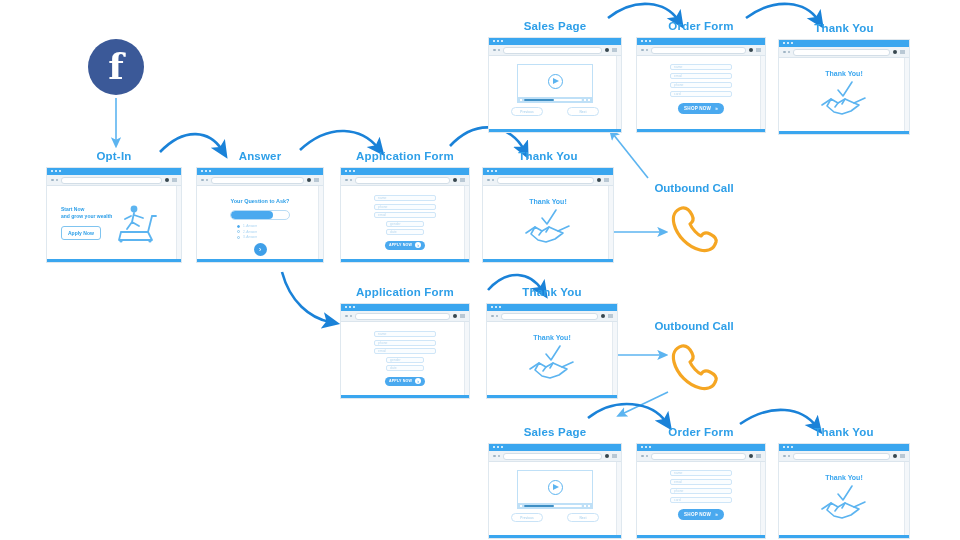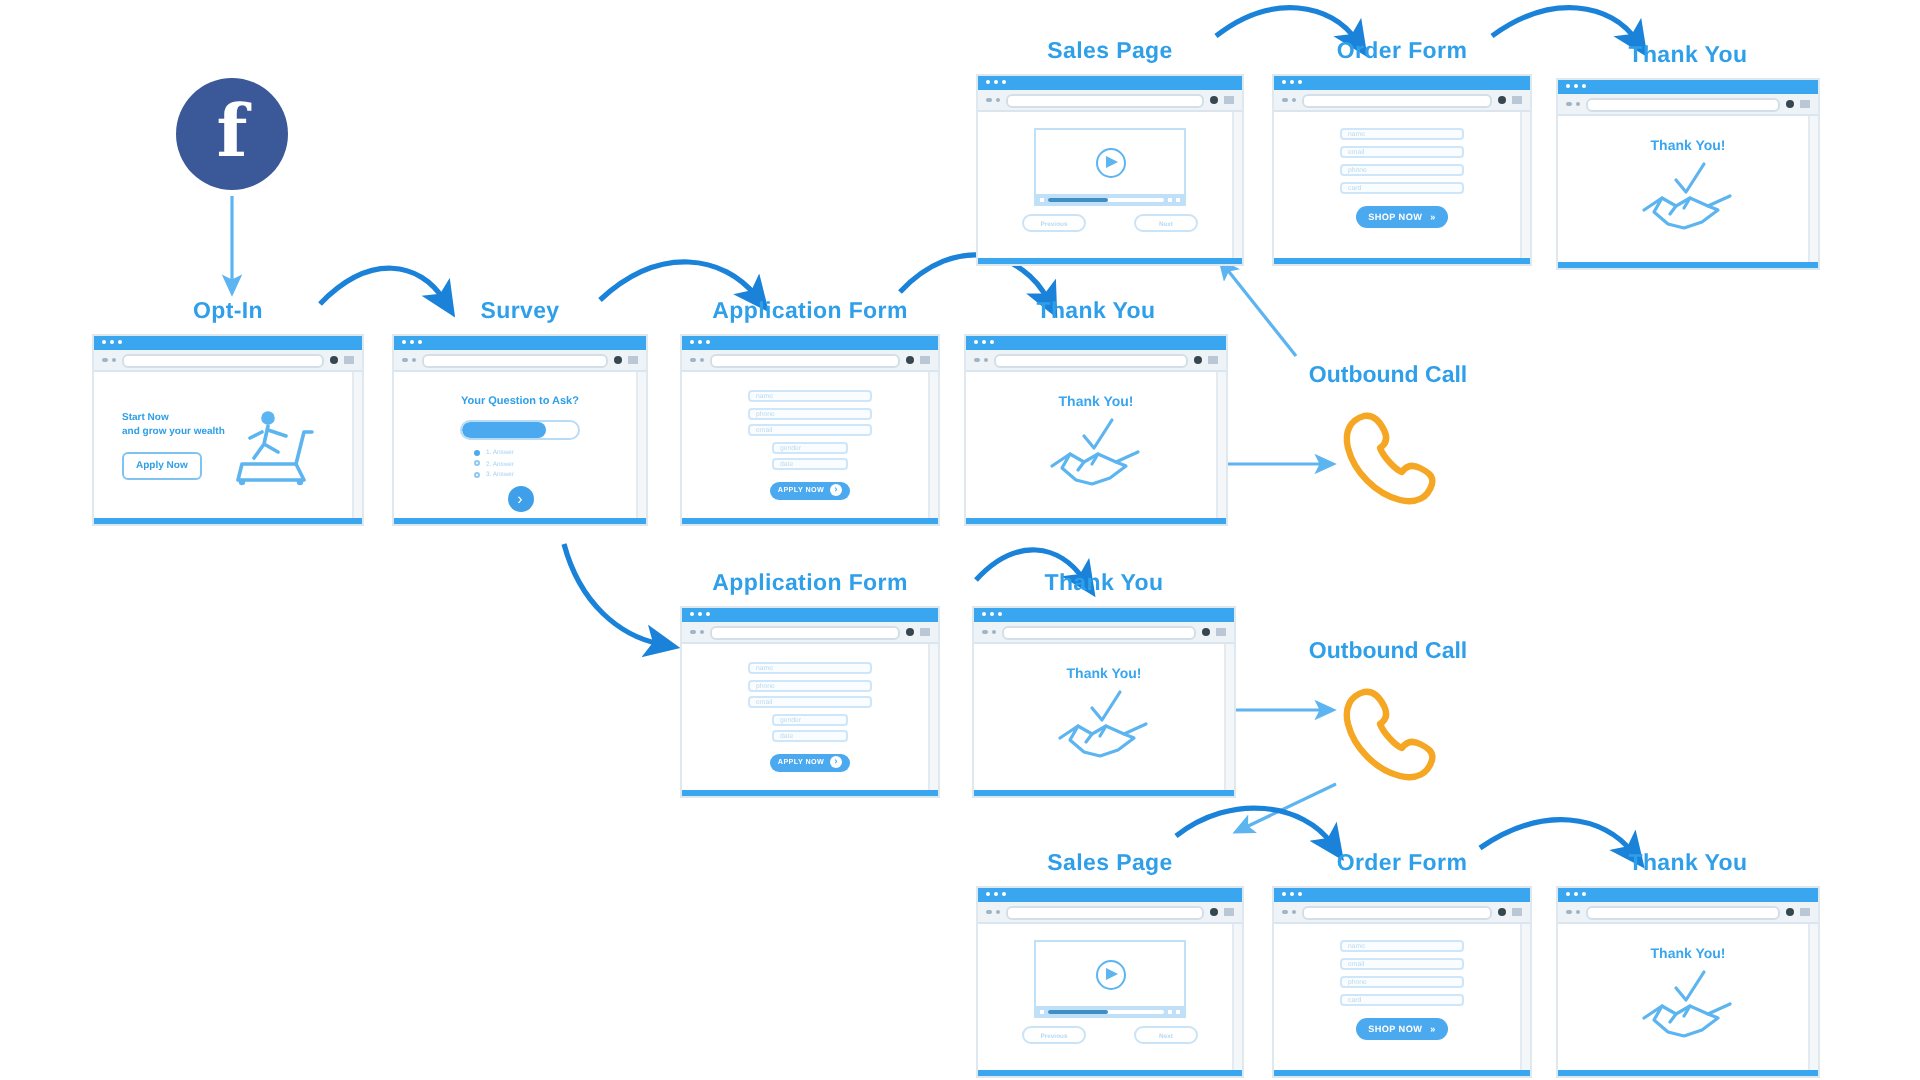--- a/index.html
+++ b/index.html
@@ -215,21 +215,21 @@
               <circle cx="38" cy="39" r="1.6" fill="#5cb4f0" stroke="none"></circle>
             </g>
           </svg>
         </div>
       </div>
       <div class="baseline"></div>
     </div>
   </div>
 
   <div class="node" style="left:196px;top:150px;width:128px;">
-    <div class="node-label">Survey</div>
+    <div class="node-label">Answer</div>
     <div class="browser" style="width:128px;">
       <div class="titlebar">
           <span class="dots">
             <i></i>
             <i></i>
             <i></i>
           </span>
         </div>
       <div class="toolbar">
         <span class="nav">

